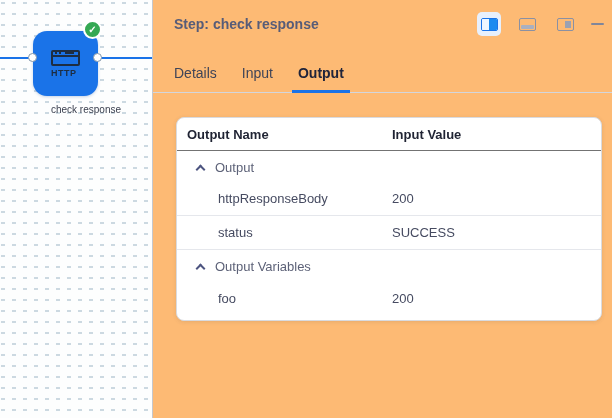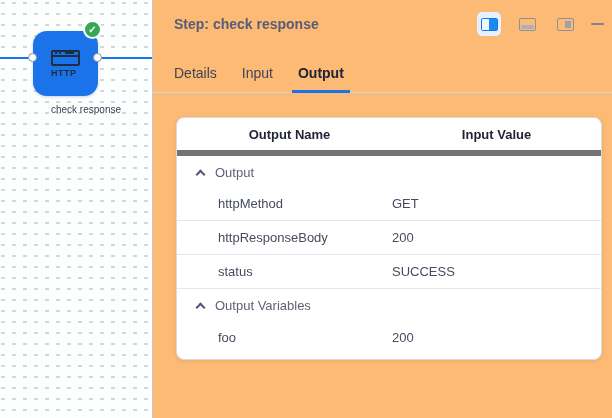--- a/index.html
+++ b/index.html
@@ -48,21 +48,21 @@
 
   .tabbar{margin-top:29px;border-bottom:1px solid #d3d6dc;padding-left:21px;display:flex;gap:25px;}
   .tab{font-size:14px;color:#3f4457;padding-bottom:11px;position:relative;cursor:pointer;}
   .tab.active{color:#20243a;font-weight:bold;}
   .tab.active::after{content:"";position:absolute;left:-6px;right:-6px;bottom:-1px;height:3px;background:#1a73e8;}
 
   .card{margin:24px 10px 0 23px;border:1px solid #d9dbe0;border-radius:8px;
     box-shadow:0 1px 4px rgba(60,64,67,.12);overflow:hidden;background:#fff;}
   table{width:100%;border-collapse:collapse;table-layout:fixed;font-size:13px;}
   col.c-name{width:215px;}
-  th{text-align:center;font-weight:bold;color:#1f2333;padding:9px 0 8px;border-bottom:6px solid #737373;}
+  th{text-align:left;font-weight:bold;color:#1f2333;padding:9px 0 8px;border-bottom:1px solid #737373;}
   th.name{padding-left:10px;}
   td{padding:0;color:#464b61;}
   tr.grow td{padding:9px 0 7px;}
   .gcell{display:flex;align-items:center;padding-left:20px;color:#5d6278;}
   .chev{width:7px;height:7px;border-left:2px solid #4d5480;border-top:2px solid #4d5480;
     transform:rotate(45deg);display:inline-block;margin-right:11px;position:relative;top:2px;cursor:pointer;}
   tr.drow td{padding:9px 0;border-bottom:1px solid #e5e7ec;}
   tr.drow td.name{padding-left:41px;}
   tr.drow td.val{overflow:hidden;white-space:nowrap;}
   tr.last td{border-bottom:none;padding:10px 0 14px;}
@@ -137,24 +137,20 @@
       <tbody>
         <tr class="grow">
           <td colspan="2">
               <span class="gcell">
                 <span class="chev"></span>
                 <span>Output</span>
               </span>
             </td>
         </tr>
         <tr class="drow">
-          <td class="name">httpMethod</td>
-          <td class="val">GET</td>
-        </tr>
-        <tr class="drow">
           <td class="name">httpResponseBody</td>
           <td class="val">200</td>
         </tr>
         <tr class="drow">
           <td class="name">status</td>
           <td class="val">SUCCESS</td>
         </tr>
         <tr class="grow">
           <td colspan="2">
               <span class="gcell">

